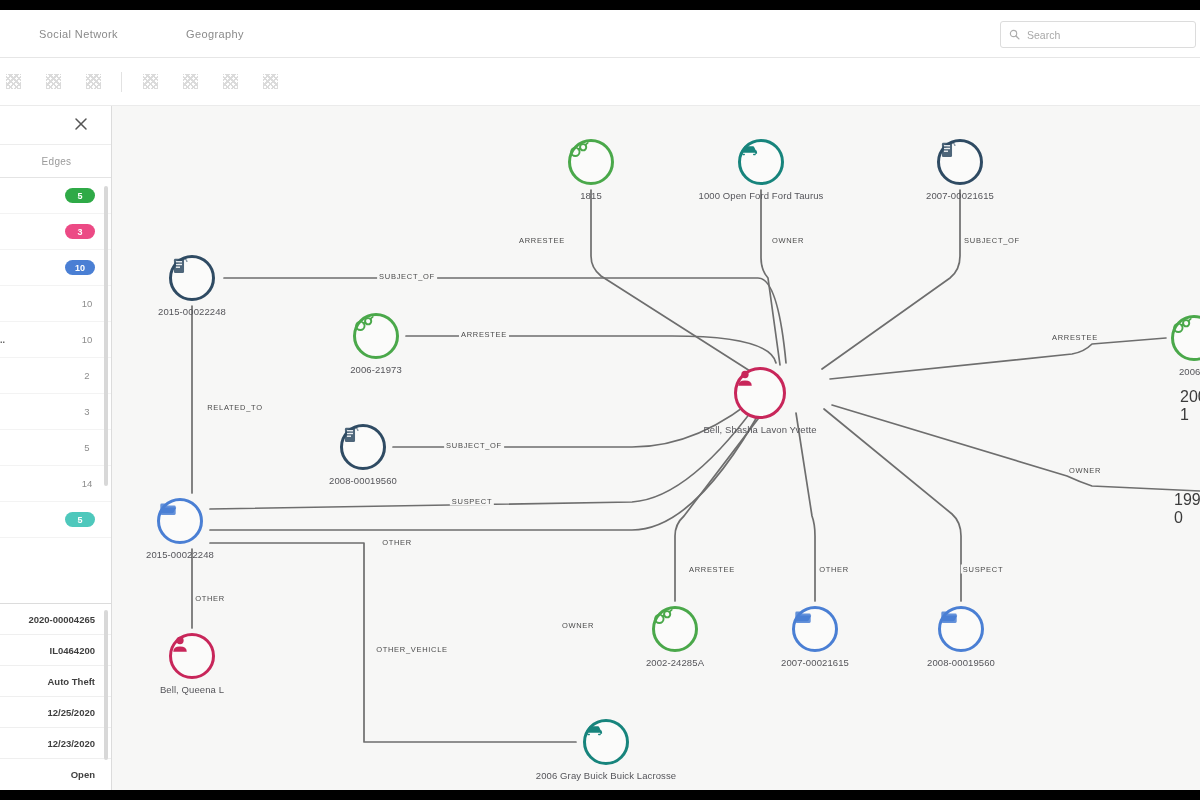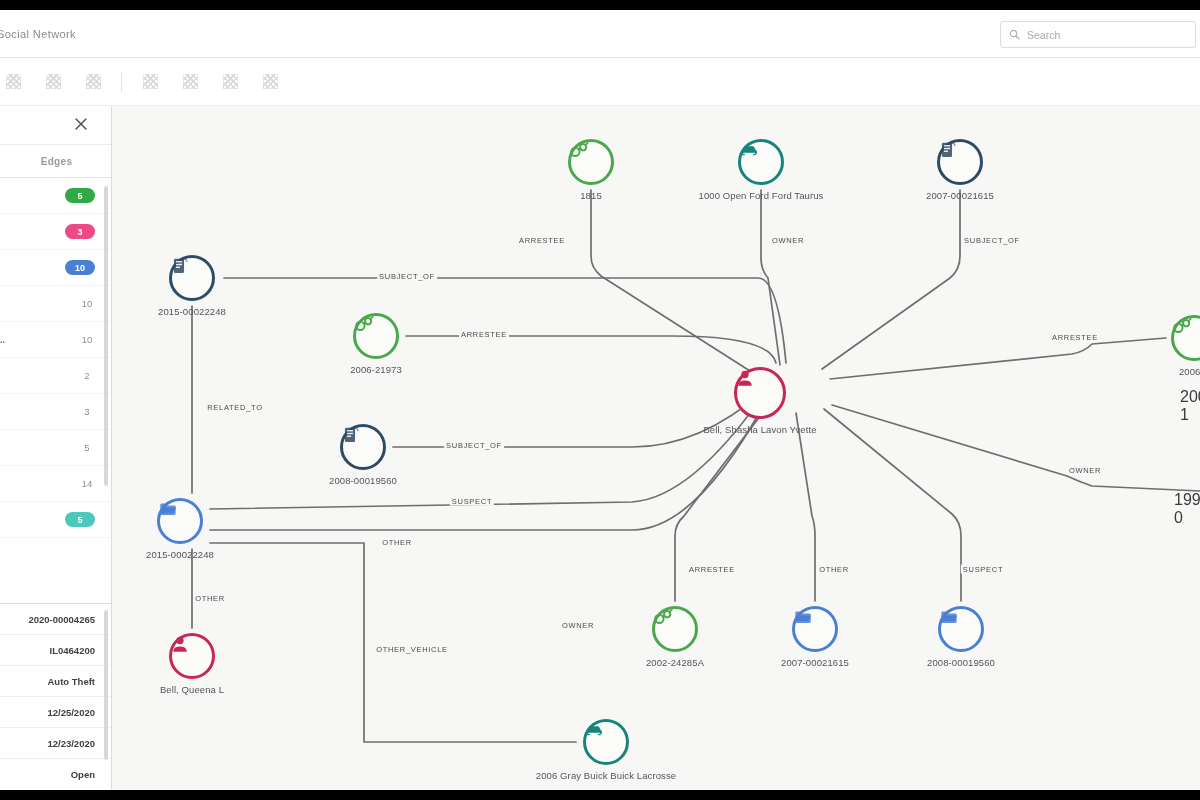--- a/index.html
+++ b/index.html
@@ -17,21 +17,21 @@
     overflow: hidden;
   }
 
   
   .topnav {
     position: absolute; left: 0; top: 0;
     width: 1200px; height: 48px;
     background: #fff;
     border-bottom: 1px solid #e6e6e6;
   }
-  .nav-tabs { position: absolute; left: 0; top: 0; height: 48px; display: flex; align-items: center; }
+  .nav-tabs { position: absolute; left: 0; top: 0; height: 48px; display: flex; align-items: center; padding-left: 42px; }
   .nav-tab {
     font-size: 11px; letter-spacing: .4px; color: #8a8a8a;
     padding: 0 16px; height: 48px; line-height: 48px; cursor: pointer;
     white-space: nowrap;
   }
   .nav-tab:first-child { padding-left: 0; margin-left: -3px; }
   .nav-tab.t2 { margin-left: 36px; }
 
   .search-box {
     position: absolute; right: 4px; top: 11px;
@@ -79,21 +79,21 @@
   .sb-head { height: 38px; position: relative; flex: 0 0 auto; }
   .close-x {
     position: absolute; right: 22px; top: 10px;
     width: 16px; height: 16px; cursor: pointer;
   }
   .close-x svg { display: block; }
   .sb-tabs {
     height: 34px; border-top: 1px solid #ededed; border-bottom: 1px solid #e4e4e4;
     display: flex; align-items: center; justify-content: center; flex: 0 0 auto;
   }
-  .sb-tab { font-size: 10px; color: #9b9b9b; letter-spacing: .3px; cursor: pointer; padding-left: 14px; font-weight: bold;}
+  .sb-tab { font-size: 10px; color: #9b9b9b; letter-spacing: .3px; cursor: pointer; padding-left: 14px;}
 
   .sb-list { position: relative; flex: 1 1 auto; overflow: hidden; }
   .sb-row {
     height: 36px; display: flex; align-items: center;
     padding: 0 16px 0 0; border-bottom: 1px solid #f3f3f3;
     justify-content: flex-end; gap: 6px;
   }
   .sb-row .rlabel {
     font-size: 9px; color: #5a5a5a; font-weight: bold;
     white-space: nowrap; overflow: hidden; flex: 1 1 auto;
@@ -154,20 +154,21 @@
   }
 </style>
 </head>
 <body>
 
 <div id="app">
 
   <div class="topnav">
     <div class="nav-tabs">
       <div class="nav-tab">Social Network</div>
+      <div class="nav-tab t2">Geography</div>
     </div>
     <div class="search-box">
       <svg class="mag" viewBox="0 0 16 16">
         <circle cx="6.6" cy="6.6" r="4.6" fill="none" stroke="#6b6b6b" stroke-width="1.7"></circle>
         <line x1="10.2" y1="10.2" x2="14.4" y2="14.4" stroke="#6b6b6b" stroke-width="1.9" stroke-linecap="round"></line>
       </svg>
       <input class="search-input" type="text" placeholder="Search" style="">
     </div>
   </div>
 

